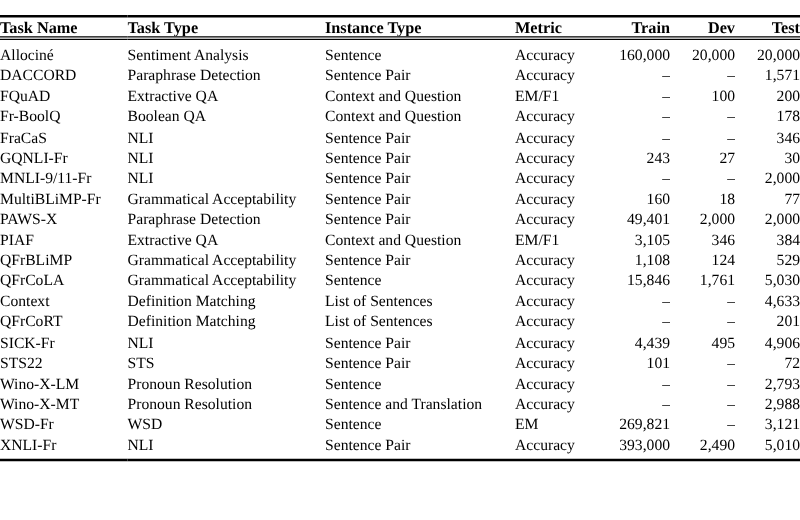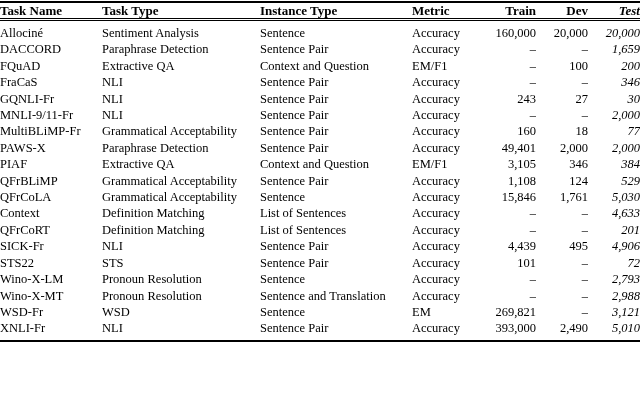--- a/index.html
+++ b/index.html
@@ -9,21 +9,21 @@
   }
   body {
     width: 640px;
     height: 416px;
     font-family: "Liberation Serif", serif;
     color: #000000;
     overflow: hidden;
   }
   .paper-table-wrap {
     width: 640px;
-    padding-top: 1px;
+    padding-top: 12px;
     box-sizing: border-box;
   }
   table.paper-table {
     width: 640px;
     border-collapse: collapse;
     table-layout: fixed;
     border-top: 2px solid #000000;
     border-bottom: 2px solid #000000;
   }
   table.paper-table th,
@@ -53,21 +53,21 @@
   .col-task-type     { width: 158px; }
   .col-instance-type { width: 152px; }
   .col-metric        { width: 68px;  }
   .col-train         { width: 56px;  }
   .col-dev           { width: 52px;  }
   .col-test          { width: 52px;  }
 
   .al { text-align: left; }
   .ar { text-align: right; }
   .pad-first { padding-left: 8px; }
-  .pad-last  { padding-right: 8px; font-style: italic; }
+  .pad-last  { padding-right: 8px; }
 </style>
 </head>
 <body>
 
 <div class="paper-table-wrap">
   <table class="paper-table">
     <colgroup>
       <col class="col-task-name">
       <col class="col-task-type">
       <col class="col-instance-type">
@@ -98,33 +98,42 @@
     <td class="ar pad-last">20,000</td>
   </tr>
 
   <tr>
     <td class="al pad-first">DACCORD</td>
     <td class="al">Paraphrase Detection</td>
     <td class="al">Sentence Pair</td>
     <td class="al">Accuracy</td>
     <td class="ar">–</td>
     <td class="ar">–</td>
-    <td class="ar pad-last">1,659</td>
+    <td class="ar pad-last">1,571</td>
   </tr>
 
   <tr>
     <td class="al pad-first">FQuAD</td>
     <td class="al">Extractive QA</td>
     <td class="al">Context and Question</td>
     <td class="al">EM/F1</td>
     <td class="ar">–</td>
     <td class="ar">100</td>
     <td class="ar pad-last">200</td>
   </tr>
 
+  <tr>
+    <td class="al pad-first">Fr-BoolQ</td>
+    <td class="al">Boolean QA</td>
+    <td class="al">Context and Question</td>
+    <td class="al">Accuracy</td>
+    <td class="ar">–</td>
+    <td class="ar">–</td>
+    <td class="ar pad-last">178</td>
+  </tr>
 
   <tr>
     <td class="al pad-first">FraCaS</td>
     <td class="al">NLI</td>
     <td class="al">Sentence Pair</td>
     <td class="al">Accuracy</td>
     <td class="ar">–</td>
     <td class="ar">–</td>
     <td class="ar pad-last">346</td>
   </tr>

